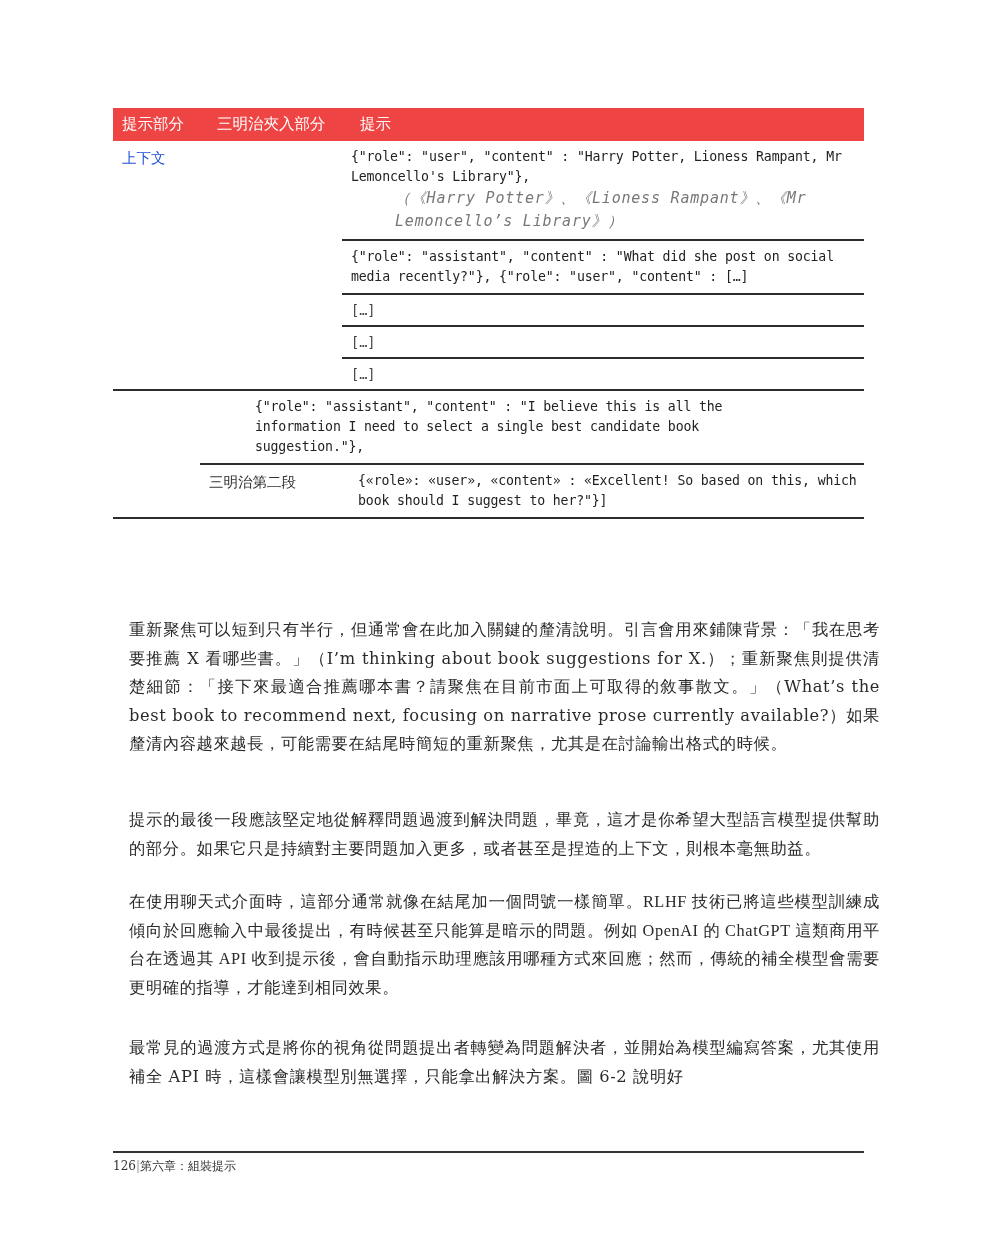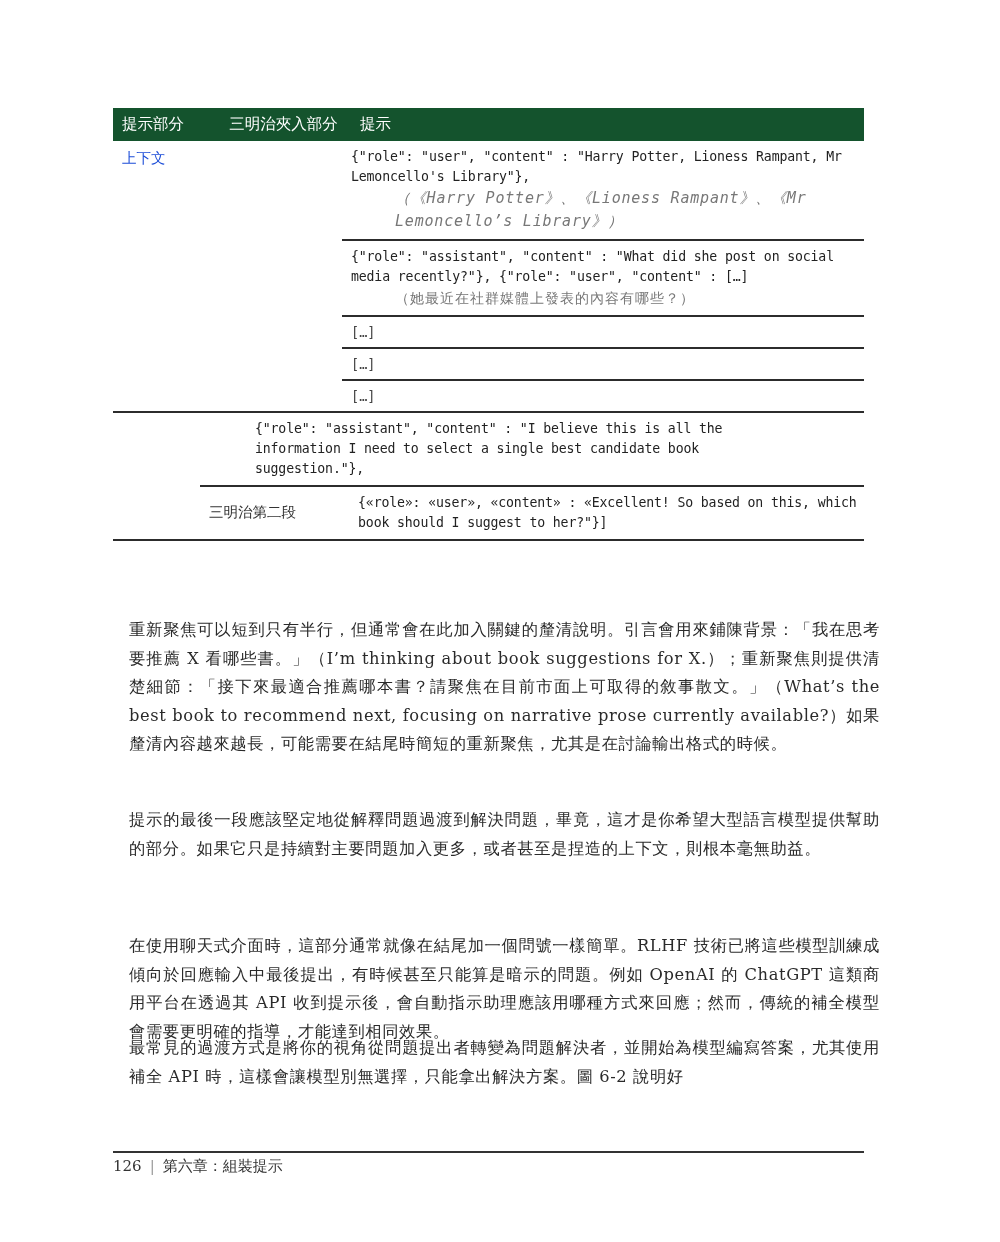--- a/index.html
+++ b/index.html
@@ -22,32 +22,32 @@
       width: 751px;
     }
 
     
     .prompt-table {
       width: 751px;
       position: relative;
     }
     .table-header {
       height: 33px;
-      background: #14532d;
+      background: #ef4444;
       color: #ffffff;
       display: flex;
       align-items: center;
       font-size: 15.5px;
       font-family: "DejaVu Sans", sans-serif;
     }
     .th {
       white-space: nowrap;
     }
     .th.col1 { width: 95px; padding-left: 9px; }
-    .th.col2 { width: 133px; padding-left: 0px; text-align: center; }
+    .th.col2 { width: 133px; padding-left: 0px; }
     .th.col3 { padding-left: 10px; }
 
     .row {
       display: flex;
       position: relative;
     }
     .cell-part {
       width: 87px;
       padding-left: 9px;
       font-size: 14.5px;
@@ -112,62 +112,60 @@
     }
     .sub-row {
       display: flex;
       margin-left: 87px;
       border-top: 2px solid #2c2c2c;
     }
     .sub-row .cell-sandwich {
       width: 142px;
       padding-left: 9px;
       padding-top: 6px;
-      margin-top: 8px;
     }
     .sub-row .cell-prompt .prompt-block {
       border-top: none;
     }
 
     
     .body-text {
       position: absolute;
       left: 113px;
       width: 751px;
       font-family: "DejaVu Serif", serif;
       font-size: 16.3px;
       line-height: 28.5px;
       color: #2a2a2a;
       text-align: justify;
       margin: 16px;
       letter-spacing: 0.6px;
     }
     .p1 { top: 600px; }
     .p2 { top: 790px; }
-    .p3 { top: 916px; }
+    .p3 { top: 872px; font-family: Liberation Serif, serif; }
     .p4 { top: 1018px; }
 
     
     .footer-rule {
       position: absolute;
       left: 113px;
       top: 1151px;
       width: 751px;
       border-top: 2px solid #333;
     }
     .footer {
       position: absolute;
       left: 113px;
       top: 1155px;
       font-family: "DejaVu Serif", serif;
-      font-size: 15px;
+      font-size: 12px;
       color: #333;
       display: flex;
       align-items: center;
-      gap: 8px;
       line-height: 22px;
     }
     .footer .sep {
       color: #999;
     }
   </style>
 </head>
 <body>
 
 <div class="page">
@@ -183,21 +181,20 @@
         <span>上下文</span>
       </div>
       <div class="cell-sandwich" style="width:133px;"></div>
       <div class="cell-prompt">
         <div class="prompt-block first">
           <div class="code">{"role": "user", "content" : "Harry Potter, Lioness Rampant, Mr Lemoncello's Library"},</div>
           <div class="trans italic-mono">（《Harry Potter》、《Lioness Rampant》、《Mr Lemoncello’s Library》）</div>
         </div>
         <div class="prompt-block">
           <div class="code">{"role": "assistant", "content" : "What did she post on social media recently?"}, {"role": "user", "content" : […]</div>
-          <div class="trans">（她最近在社群媒體上發表的內容有哪些？）</div>
         </div>
         <div class="prompt-block ell">
           <div class="ellipsis">[…]</div>
         </div>
         <div class="prompt-block ell">
           <div class="ellipsis">[…]</div>
         </div>
         <div class="prompt-block ell">
           <div class="ellipsis">[…]</div>
         </div>

